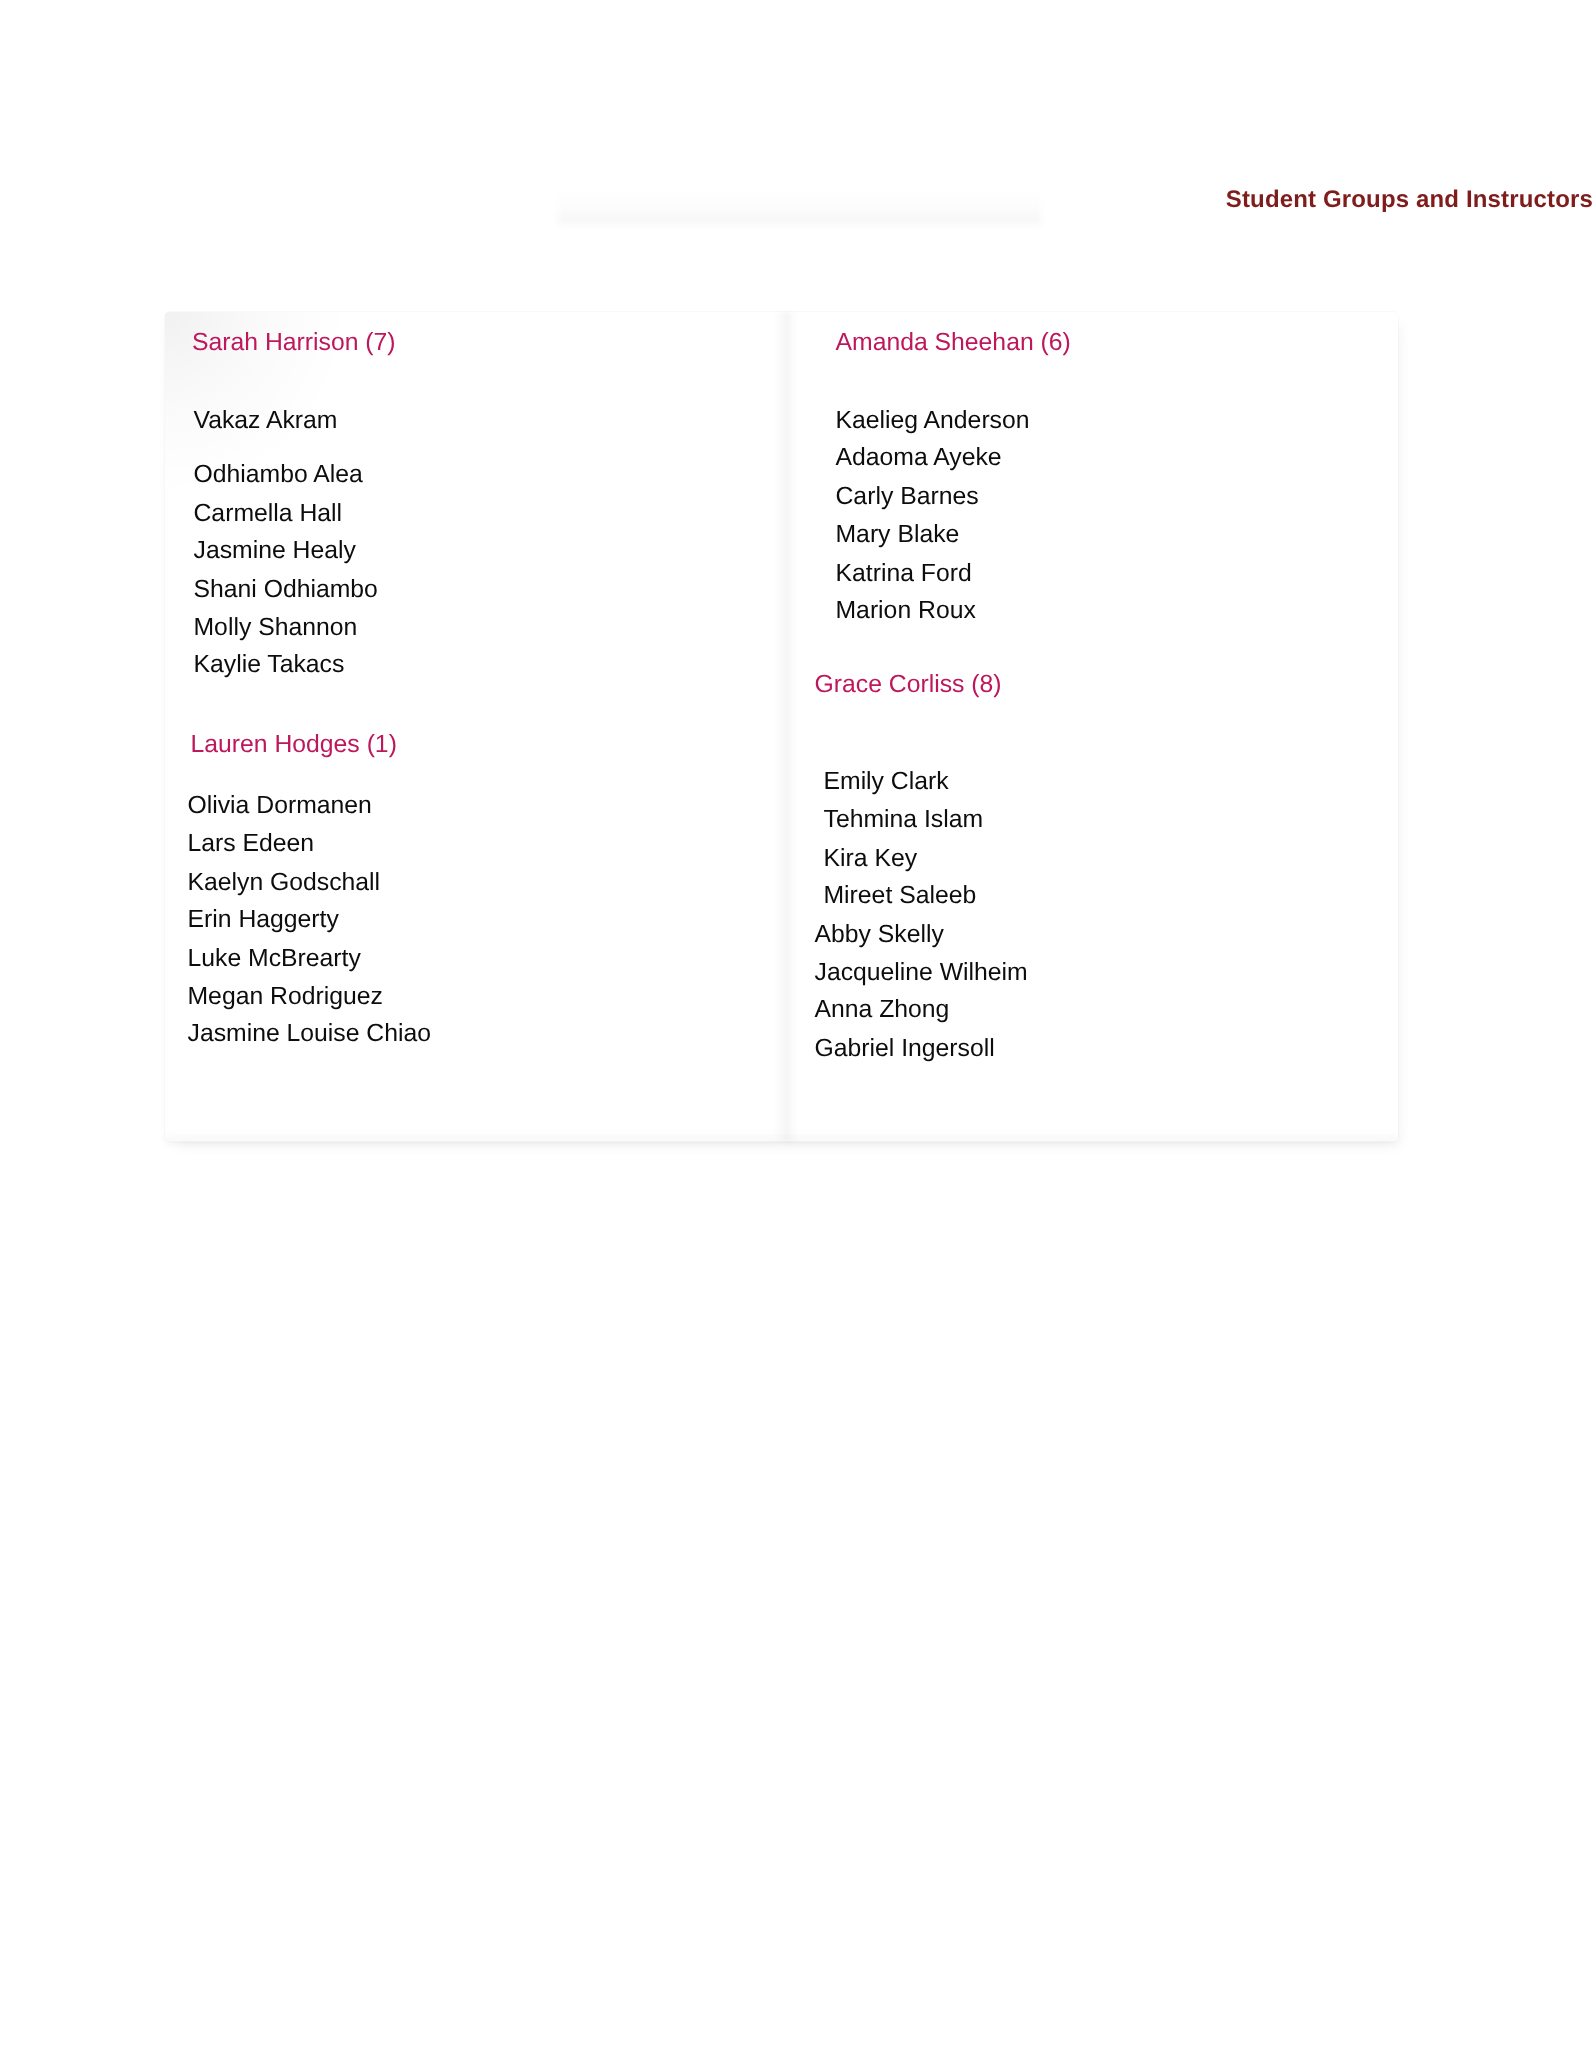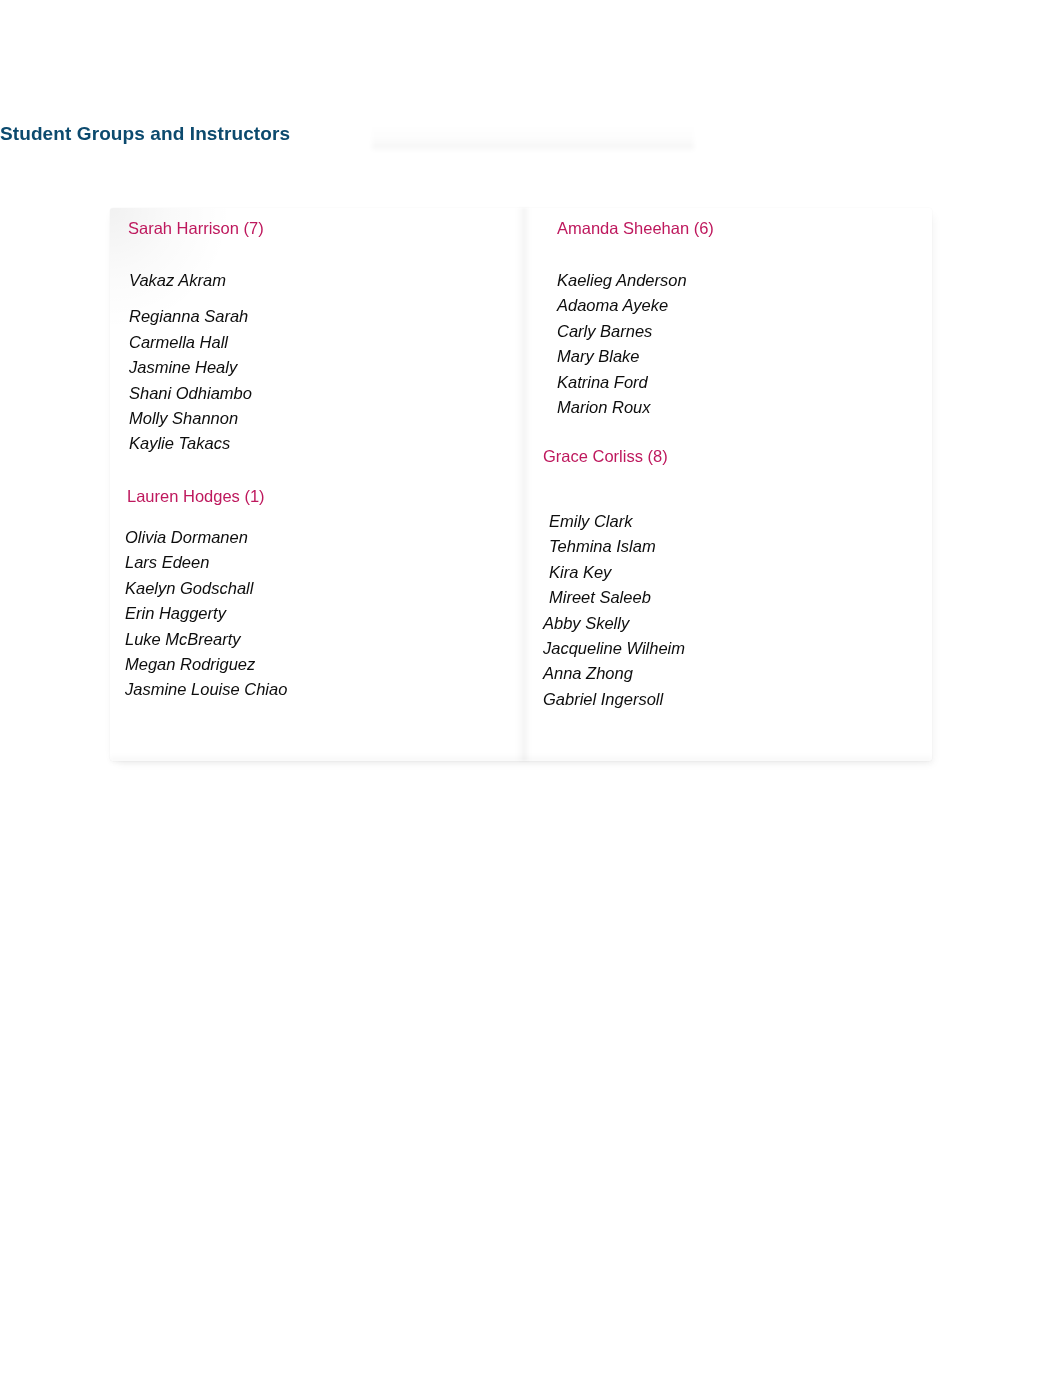--- a/index.html
+++ b/index.html
@@ -23,26 +23,26 @@
     inset: 0;
     background: #ffffff;
   }
 
   
   #doc-title {
     position: absolute;
     left: 0;
     top: 121px;
     width: 1062px;
-    text-align: left;
-    font-size: 19px;
+    text-align: right;
+    font-size: 16px;
     font-weight: bold;
     letter-spacing: 0.1px;
     line-height: 26px;
-    color: #0c4a6e;
+    color: #7f1d1d;
   }
   
   #title-shade {
     position: absolute;
     left: 372px;
     top: 125px;
     width: 322px;
     height: 26px;
     background: linear-gradient(to bottom,
         rgba(0,0,0,0.00) 0%,
@@ -147,21 +147,20 @@
   .student-list {
     list-style: none;
     margin: 0;
     padding: 0;
   }
   .student {
     font-size: 16.5px;
     line-height: 25.4px;
     color: #0d0d0d;
     white-space: nowrap;
-    font-style: italic;
   }
 
   
   #group-sarah   { left: 18px; top: 9px; }
   #group-sarah   .student-list { margin-top: 29px; margin-left: 1px; }
   #group-sarah   .student:first-child { margin-bottom: 11px; }
 
   #group-lauren  { left: 17px; top: 277px; }
   #group-lauren  .student-list { margin-top: 18px; margin-left: -2px; }
 
@@ -184,21 +183,21 @@
     <div id="panel-corner"></div>
     <div id="panel-divider"></div>
     <div id="panel-bottom"></div>
 
     <div class="column" id="col-left">
 
       <div class="group" id="group-sarah">
         <div class="group-header">Sarah Harrison (7)</div>
         <ul class="student-list">
           <li class="student">Vakaz Akram</li>
-          <li class="student">Regianna Sarah</li>
+          <li class="student">Odhiambo Alea</li>
           <li class="student">Carmella Hall</li>
           <li class="student">Jasmine Healy</li>
           <li class="student">Shani Odhiambo</li>
           <li class="student">Molly Shannon</li>
           <li class="student">Kaylie Takacs</li>
         </ul>
       </div>
 
       <div class="group" id="group-lauren">
         <div class="group-header">Lauren Hodges (1)</div>

